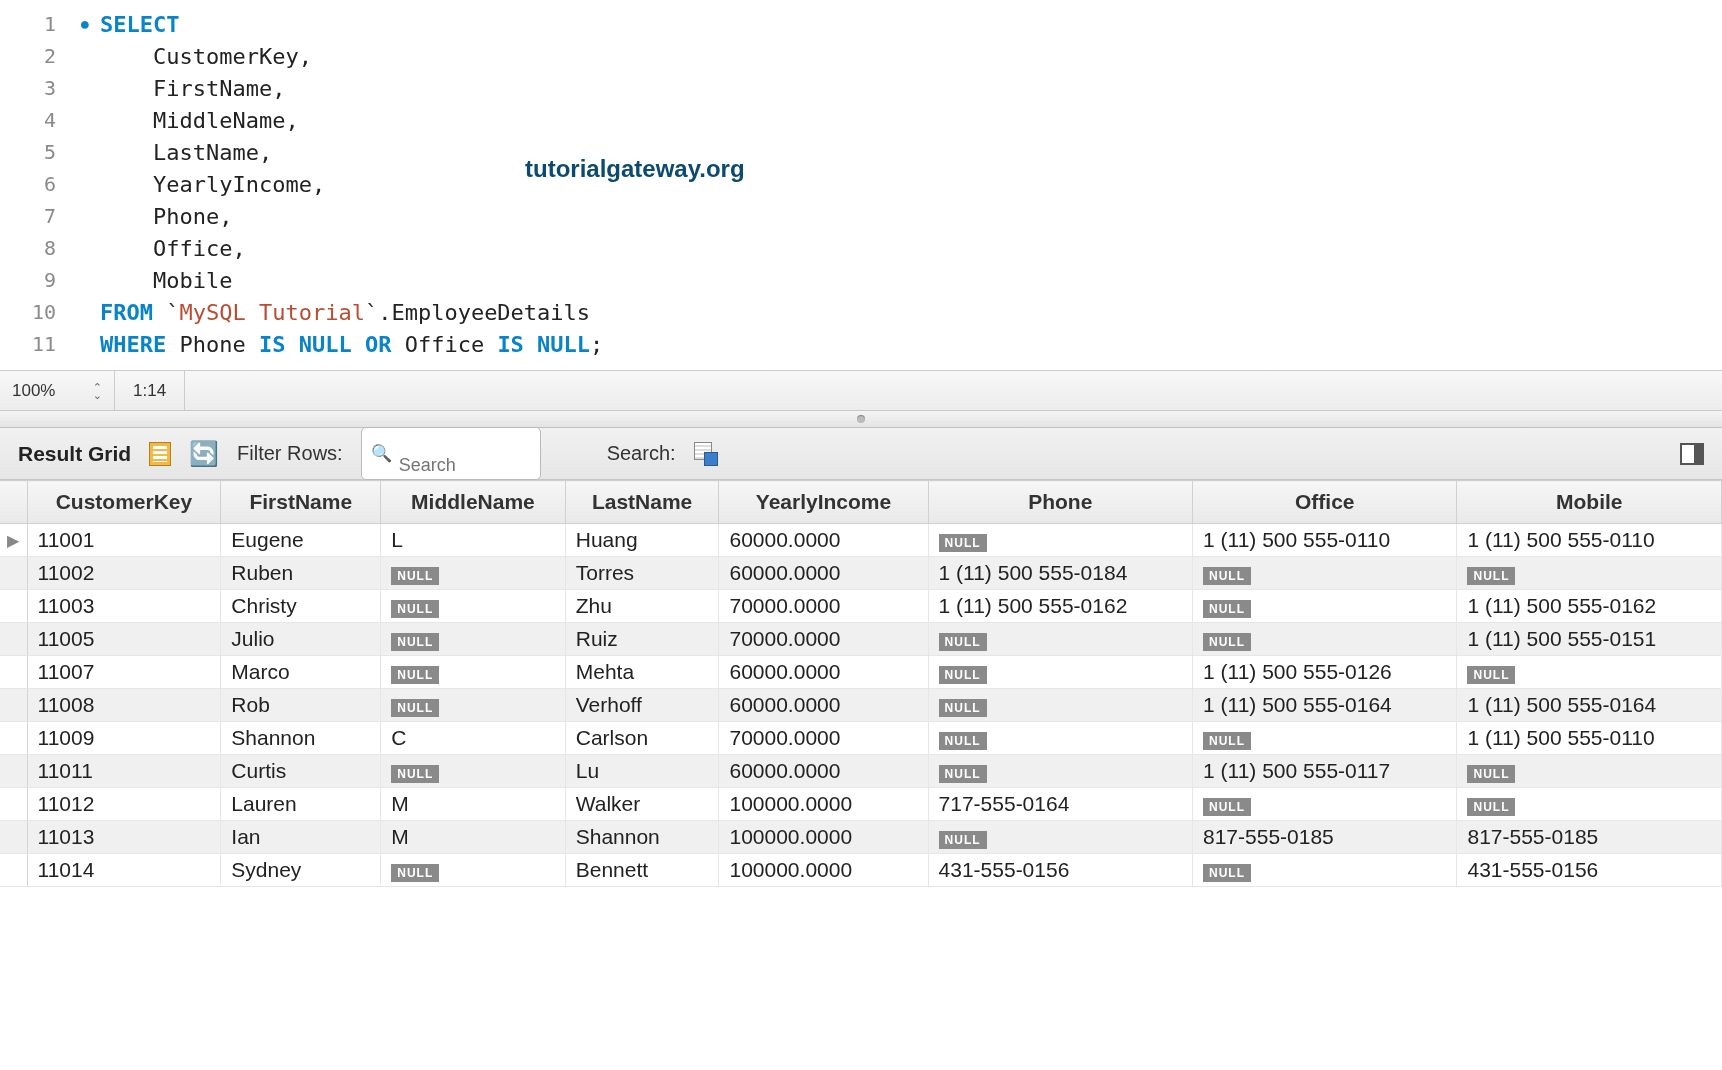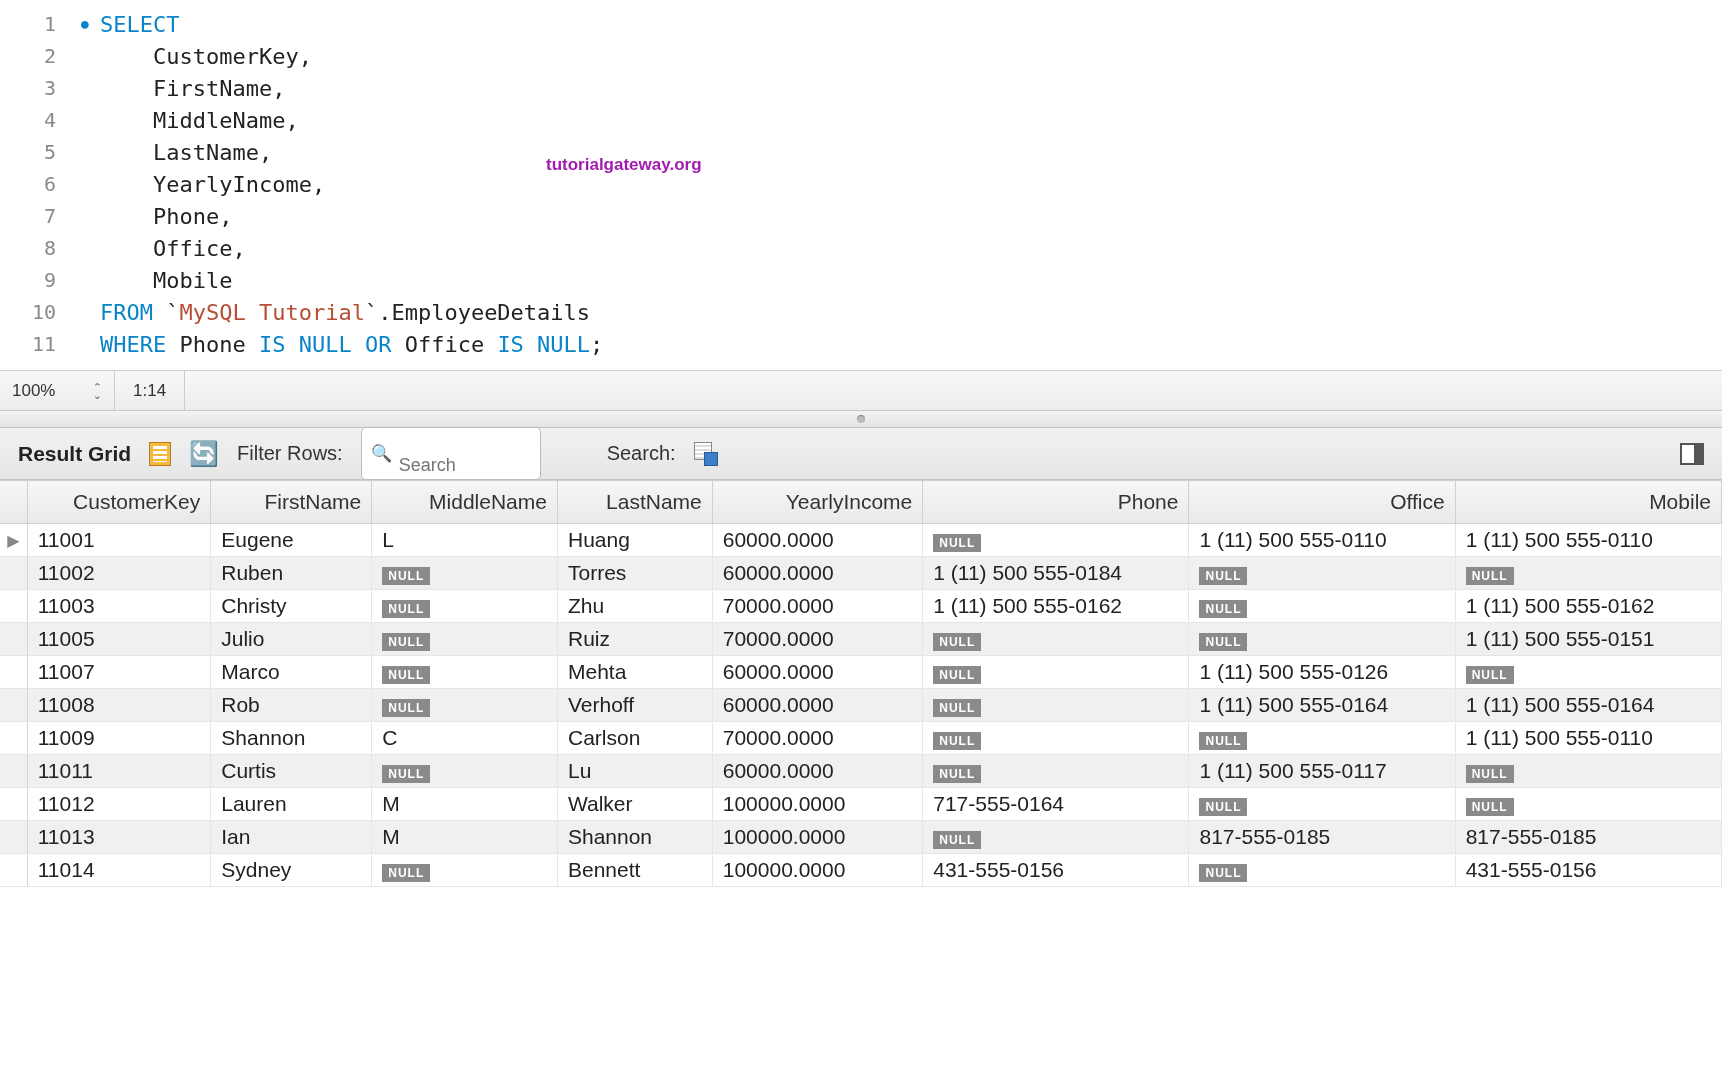--- a/index.html
+++ b/index.html
@@ -31,30 +31,30 @@
     .bullet {
       width: 30px;
       text-align: center;
       color: #0a84c9;
       font-size: 18px;
     }
     .code {
       font-family: Menlo, Consolas, monospace;
       white-space: pre;
     }
-    .kw { color: #0a84c9; font-weight: normal; }
+    .kw { color: #0a84c9; font-weight: bold; }
     .str { color: #b84d33; }
     .txt { color: #222; }
     .watermark {
       position: absolute;
       top: 155px;
-      left: 546px;
-      color: #a21caf;
+      left: 525px;
+      color: #0c4a6e;
       font-weight: 600;
-      font-size: 17px;
+      font-size: 24px;
       font-family: Arial, Helvetica, sans-serif;
     }
     .status-bar {
       height: 40px;
       border-top: 1px solid #ccc;
       background: linear-gradient(#f8f8f8, #ececec);
       display: flex;
       align-items: center;
       font-size: 17px;
       color: #333;
@@ -158,22 +158,22 @@
       position: absolute; right: 0; top: 0; bottom: 0; width: 8px;
       background: #555;
     }
     .grid-wrap { overflow-x: auto; }
     table.result {
       border-collapse: collapse;
       width: 100%;
       font-size: 21px;
     }
     table.result th {
-      text-align: right;
-      font-weight: 400;
+      text-align: center;
+      font-weight: 700;
       color: #333;
       padding: 9px 10px;
       border: 1px solid #d0d0d0;
       background: linear-gradient(#f6f6f6,#e9e9e9);
     }
     table.result th:first-child { width: 22px; padding: 0; border-left: none;}
     table.result td {
       padding: 4px 10px;
       border-right: 1px solid #e6e6e6;
       border-bottom: 1px solid #e6e6e6;

